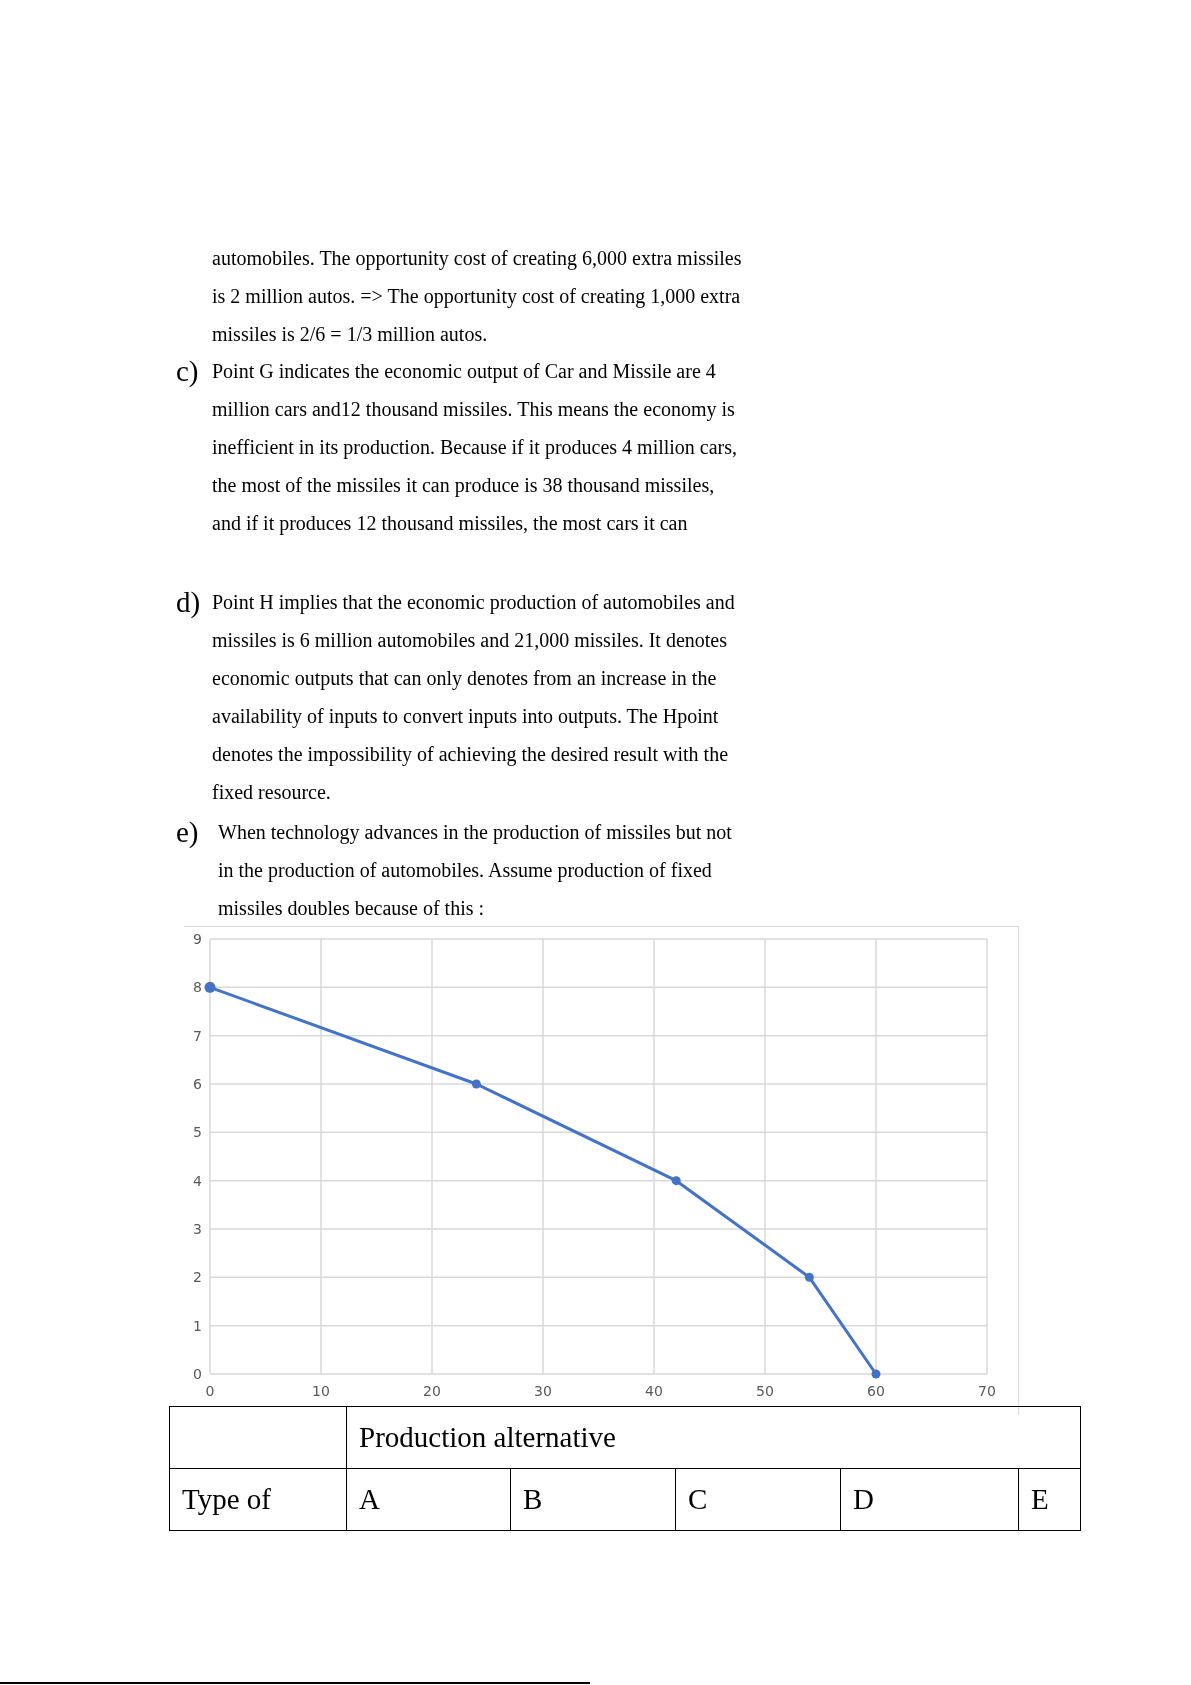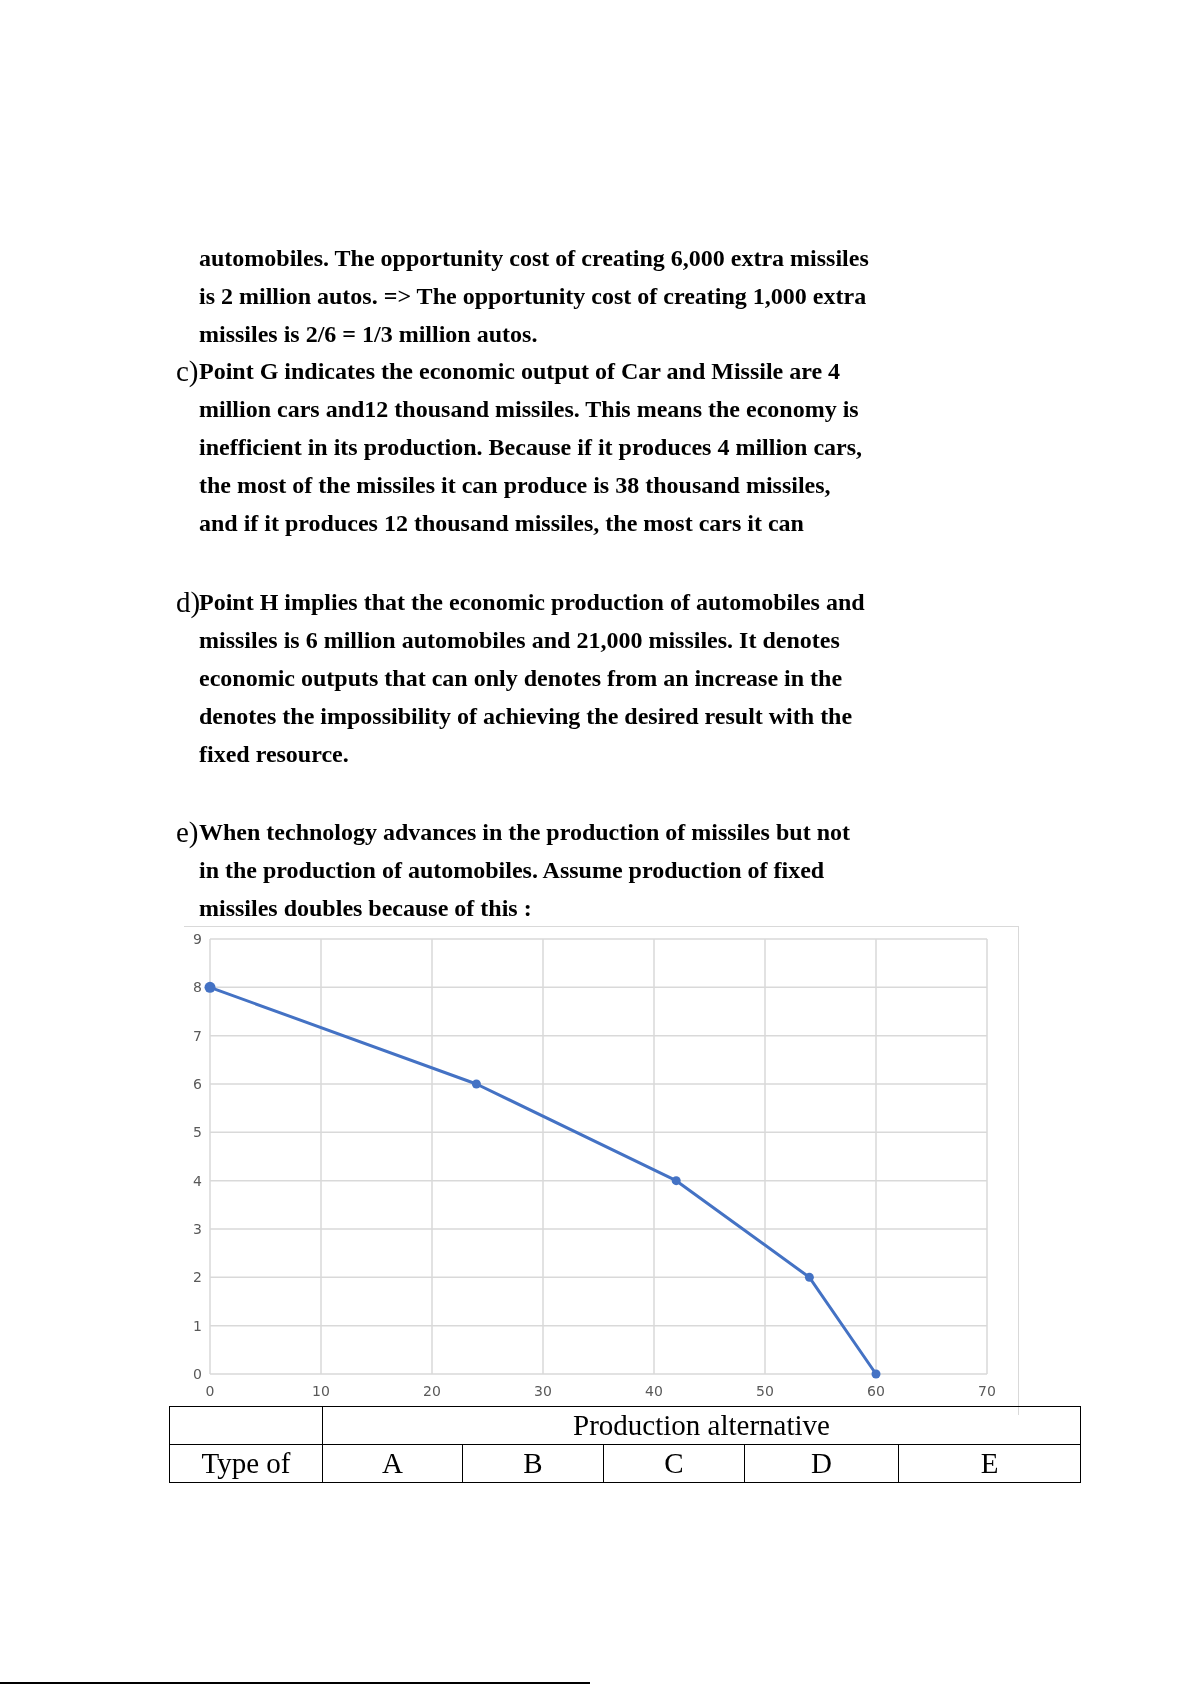--- a/index.html
+++ b/index.html
@@ -1,24 +1,24 @@
 <!DOCTYPE html>
 <html><head>
 <meta charset="utf-8">
 <style>
   html,body{margin:0;padding:0;background:#fff;}
   body{width:1191px;height:1685px;position:relative;overflow:hidden;font-family:"Liberation Serif","DejaVu Serif",serif;color:#000;}
-  .para{position:absolute;left:199px;font-size:24px;line-height:38px;font-weight:bold;}
+  .para{position:absolute;left:212px;font-size:20px;line-height:38px;}
   .para .l{display:block;white-space:nowrap;}
   .marker{position:absolute;left:176px;font-size:29px;line-height:38px;}
   #chart-frame{position:absolute;left:184px;top:926px;width:834px;height:488px;border-top:1.5px solid #d9d9d9;border-right:1.5px solid #d9d9d9;}
   #chart-svg{position:absolute;left:0;top:0;}
   .tick{font-family:"DejaVu Sans","Liberation Sans",sans-serif;font-size:14px;fill:#595959;}
   table#pa{position:absolute;left:169px;top:1406px;width:912px;border-collapse:collapse;font-family:"Liberation Serif",serif;font-size:29px;}
-  table#pa td{border:1.5px solid #000;text-align:center;height:37px;padding:0;line-height:37px;}
+  table#pa td{border:1.5px solid #000;text-align:left;height:37px;padding:12px;line-height:37px;}
   #bottom-rule{position:absolute;left:0;top:1682px;width:590px;height:2px;background:#000;}
 </style>
 </head>
 <body>
 
 <div class="para" style="top:239px;">
   <span class="l">automobiles. The opportunity cost of creating 6,000 extra missiles</span>
   <span class="l">is 2 million autos. =&gt; The opportunity cost of creating 1,000 extra</span>
   <span class="l">missiles is 2/6 = 1/3 million autos.</span>
 </div>
@@ -30,26 +30,27 @@
   <span class="l">inefficient in its production. Because if it produces 4 million cars,</span>
   <span class="l">the most of the missiles it can produce is 38 thousand missiles,</span>
   <span class="l">and if it produces 12 thousand missiles, the most cars it can</span>
 </div>
 
 <span class="marker" style="top:583px;">d)</span>
 <div class="para" style="top:583px;">
   <span class="l">Point H implies that the economic production of automobiles and</span>
   <span class="l">missiles is 6 million automobiles and 21,000 missiles. It denotes</span>
   <span class="l">economic outputs that can only denotes from an increase in the</span>
+  <span class="l">availability of inputs to convert inputs into outputs. The Hpoint</span>
   <span class="l">denotes the impossibility of achieving the desired result with the</span>
   <span class="l">fixed resource.</span>
 </div>
 
 <span class="marker" style="top:813px;">e)</span>
-<div class="para" style="top:813px;">
+<div class="para" style="top:813px;margin-left:6px;">
   <span class="l">When technology advances in the production of missiles but not</span>
   <span class="l">in the production of automobiles. Assume production of fixed</span>
   <span class="l">missiles doubles because of this :</span>
 </div>
 
 <div id="chart-frame">
   <svg id="chart-svg" width="834" height="488">
     <g id="grid">
         <line x1="26" x2="26" y1="12" y2="447" stroke="#d9d9d9" stroke-width="1.5"></line>
         <line x1="137" x2="137" y1="12" y2="447" stroke="#d9d9d9" stroke-width="1.5"></line>

